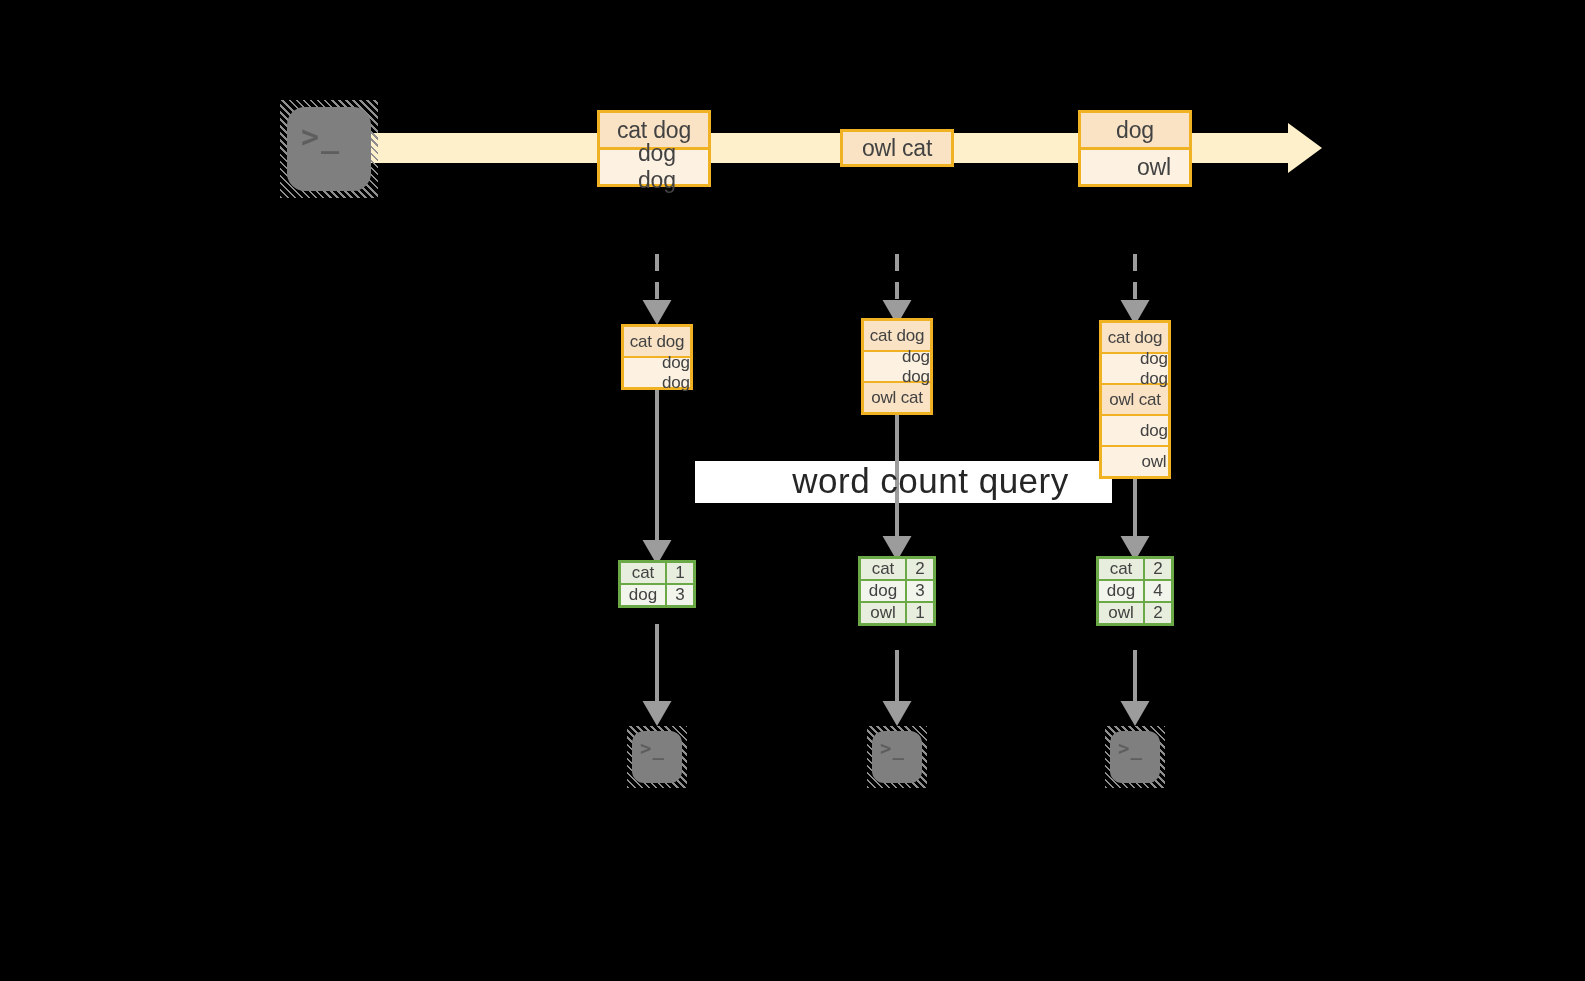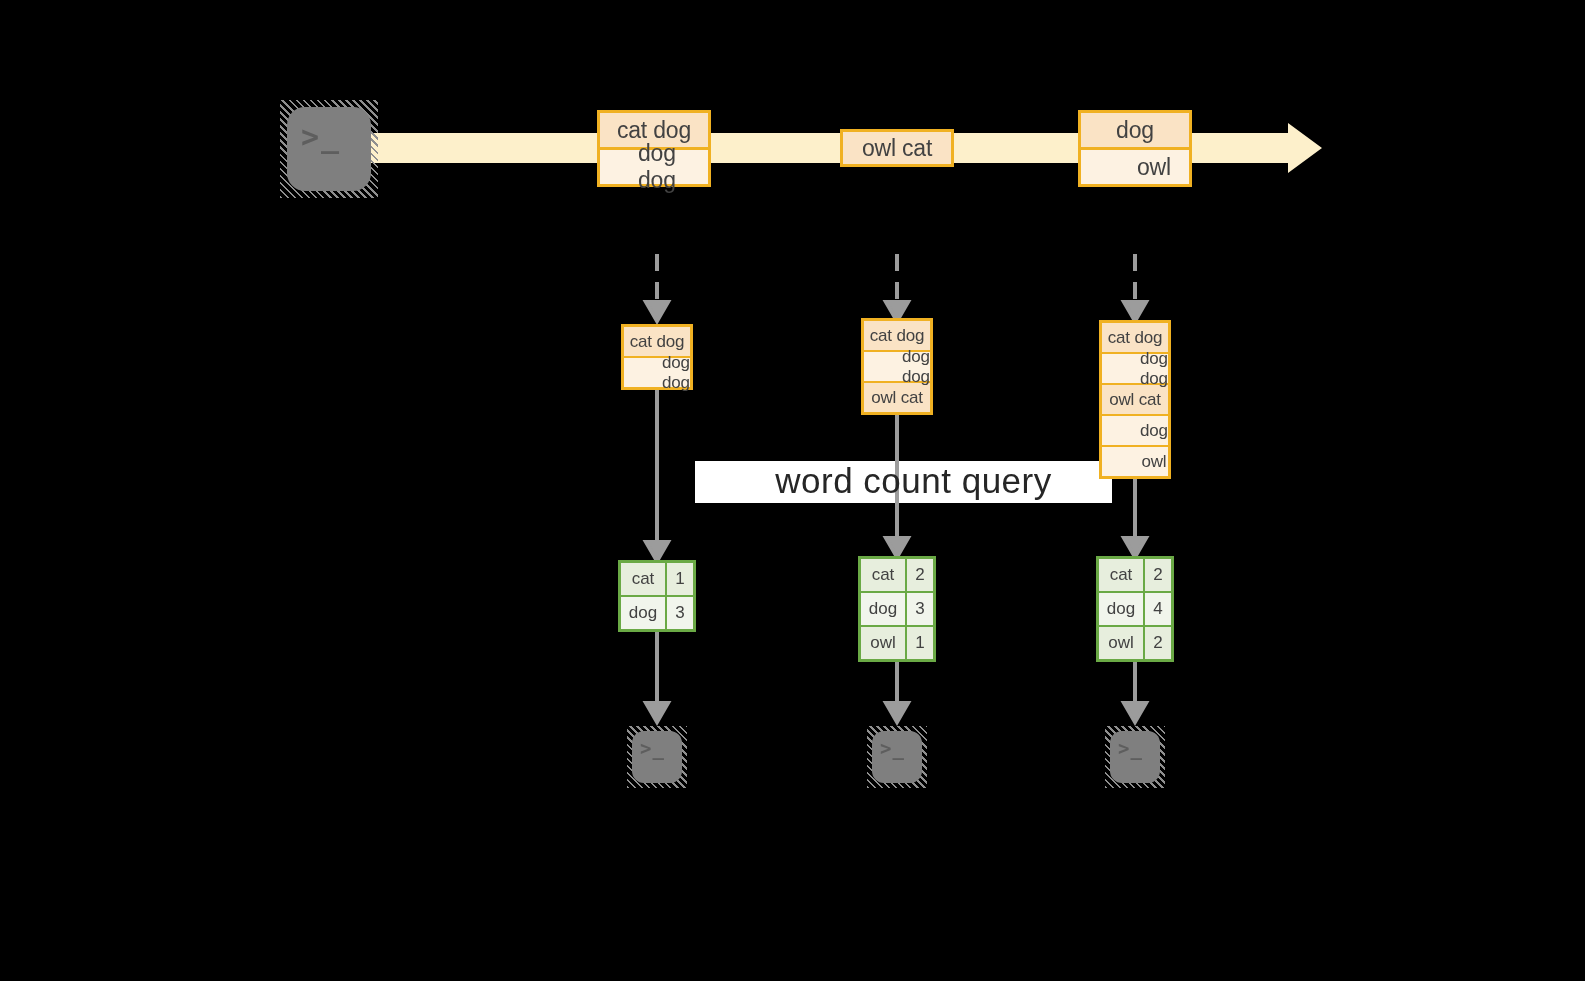--- a/index.html
+++ b/index.html
@@ -7,41 +7,41 @@
     --cream:#fdf2e2; --green:#6aa945; --sage:#e7eedd; --sage-light:#f1f5ec;
     --gray-arrow:#9c9c9c; --terminal-fill:#7f7f7f; --terminal-glyph:#5e5e5e;
     --ink:#424242; --query-ink:#262626; --white:#ffffff;
   }
   html,body{margin:0;padding:0;background:var(--bg);}
   .stage{position:relative;width:1585px;height:981px;background:var(--bg);overflow:hidden;
          font-family:"Liberation Sans",sans-serif;color:var(--ink);}
   
   .query-band{position:absolute;left:695px;top:461px;width:417px;height:42px;
               background:var(--white);z-index:1;}
-  .query-text{position:absolute;left:705px;top:458px;width:417px;height:46px;z-index:3;
+  .query-text{position:absolute;left:722px;top:458px;width:417px;height:46px;z-index:3;
               display:flex;align-items:center;justify-content:center;
               font-size:35px;font-weight:300;letter-spacing:0.5px;color:var(--query-ink);}
   svg.arrows{position:absolute;left:0;top:0;z-index:2;}
   
   .obox{position:absolute;z-index:3;border:3px solid var(--orange);box-sizing:border-box;
         background:var(--cream);}
   .orow{display:flex;align-items:center;justify-content:center;border-top:3px solid var(--orange);
         letter-spacing:-0.2px;}
   .orow:first-child{border-top:none;}
   .obox.big{width:114px;}
   .obox.big .orow{height:34px;font-size:23px;}
   .obox.big .orow.single{height:32px;}
   .obox.small{width:72px;}
   .obox.small .orow{height:29px;font-size:17px;border-top-width:2px;}
   .orow[data-shade="dark"]{background:var(--peach);}
   .orow[data-shade="light"]{background:var(--cream);padding-left:38px;}
   
   .gtable{position:absolute;z-index:3;border:3px solid var(--green);background:var(--green);
           display:grid;grid-template-columns:44px 26px;gap:2px;}
-  .gcell{height:32px;display:flex;align-items:center;justify-content:center;
+  .gcell{height:20px;display:flex;align-items:center;justify-content:center;
          font-size:17px;color:var(--ink);}
   .gcell[data-shade="dark"]{background:var(--sage);}
   .gcell[data-shade="light"]{background:var(--sage-light);}
   
   .terminal{position:absolute;z-index:3;
             background:repeating-linear-gradient(45deg,#8f8f8f 0 1.8px,transparent 1.8px 5px);}
   .term-inner{position:absolute;background:var(--terminal-fill);}
   .terminal.lg{left:280px;top:100px;width:98px;height:98px;}
   .terminal.lg .term-inner{inset:7px;border-radius:18px;}
   .terminal.sm{width:60px;height:62px;top:726px;}

